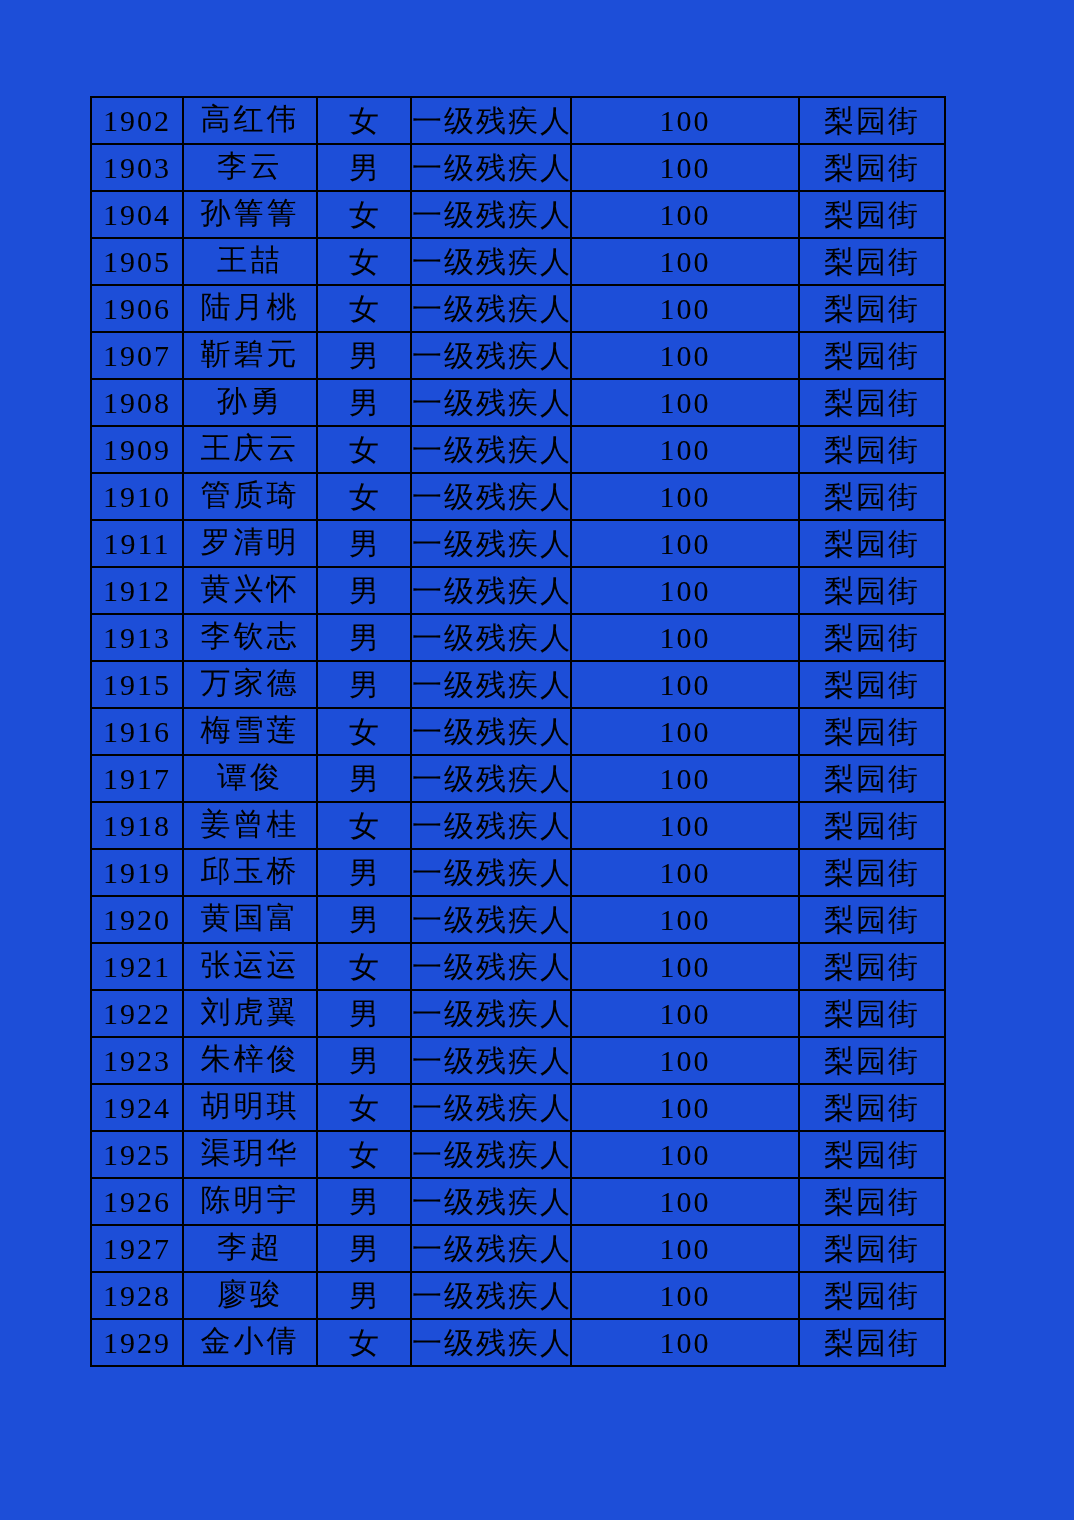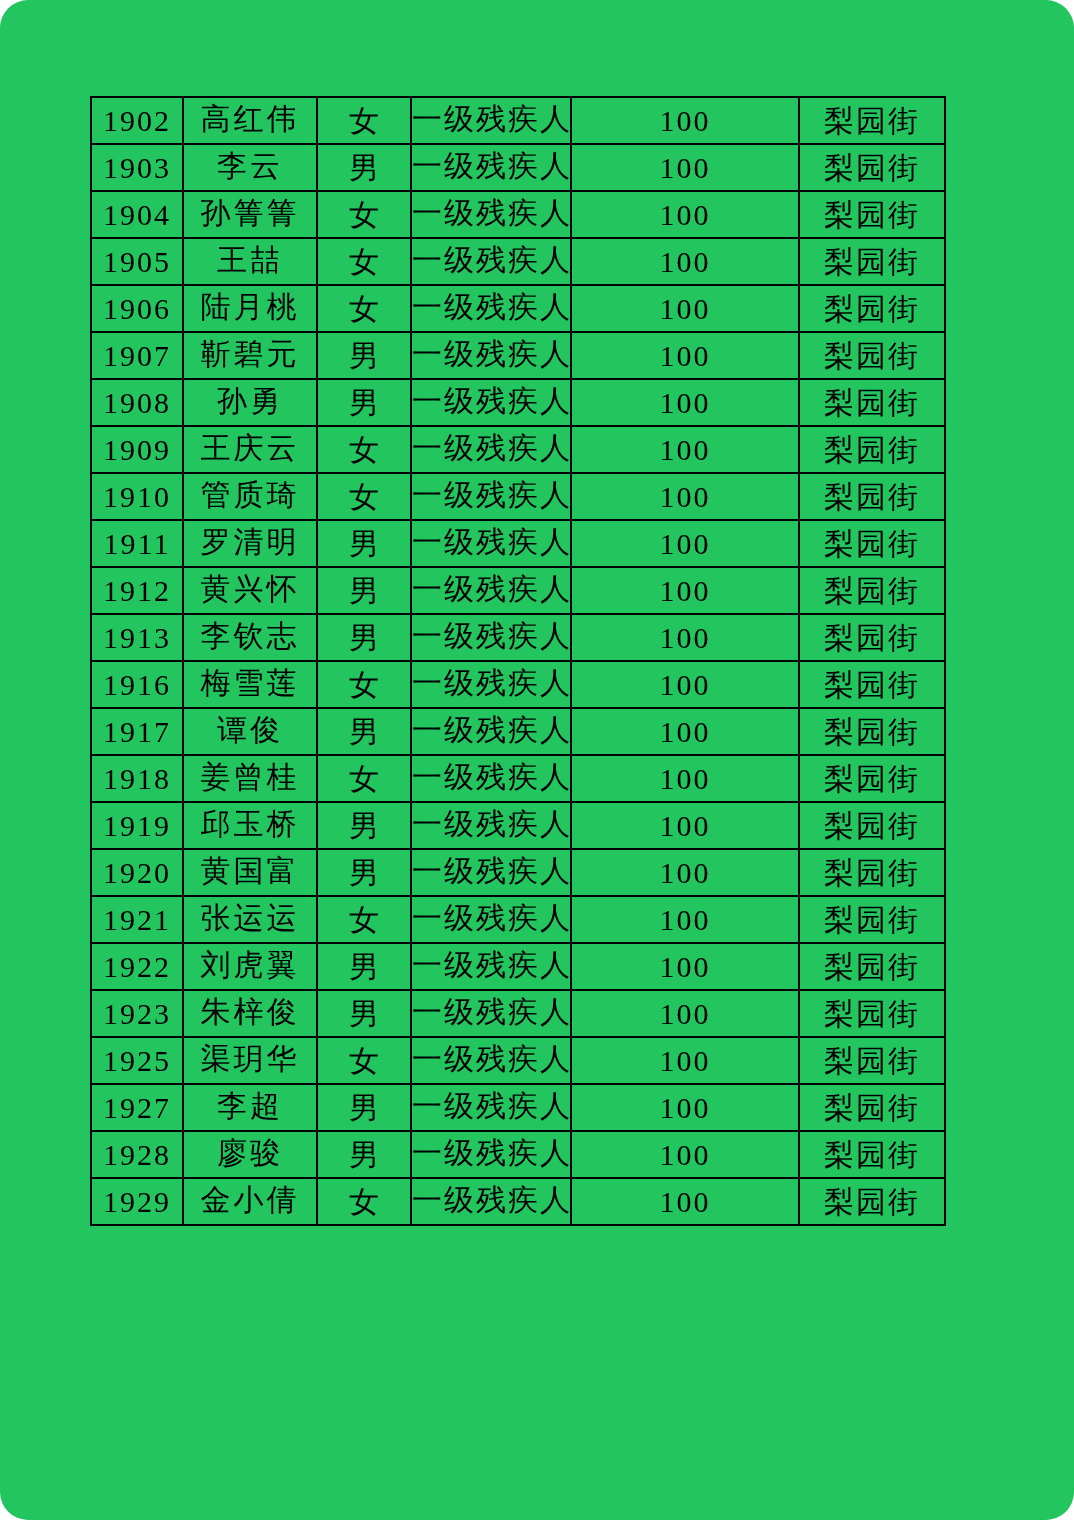--- a/index.html
+++ b/index.html
@@ -10,22 +10,21 @@
   body {
     width: 1074px;
     height: 1520px;
     position: relative;
     font-family: "Liberation Serif", "DejaVu Serif", serif;
     color: #000000;
   }
   .page {
     position: absolute;
     inset: 0;
-    background: #22c55e;
-    border-radius: 28px;
+    background: #1d4ed8;
   }
   .table-wrap {
     position: absolute;
     left: 90px;
     top: 96px;
     width: 844px;
   }
   table.roster {
     border-collapse: collapse;
     table-layout: fixed;
@@ -38,21 +37,21 @@
     vertical-align: middle;
     font-size: 30px;
     line-height: 1;
     padding: 0;
     overflow: hidden;
     white-space: nowrap;
   }
   td.col-0 { width: 90px;  letter-spacing: 2px; }
   td.col-1 { width: 132px; letter-spacing: 3px; font-family: Liberation Mono, monospace; }
   td.col-2 { width: 92px;  }
-  td.col-3 { width: 158px; letter-spacing: 2px; font-family: Liberation Mono, monospace; }
+  td.col-3 { width: 158px; letter-spacing: 2px; }
   td.col-4 { width: 226px; letter-spacing: 2px; }
   td.col-5 { width: 144px; letter-spacing: 2px; margin-left: 44px; }
 </style>
 </head>
 <body>
 
 <div class="page">
   <div class="table-wrap">
     <table class="roster">
       <tbody>
@@ -146,20 +145,28 @@
           </tr>
           <tr>
             <td class="col-0">1913</td>
             <td class="col-1">李钦志</td>
             <td class="col-2">男</td>
             <td class="col-3">一级残疾人</td>
             <td class="col-4">100</td>
             <td class="col-5">梨园街</td>
           </tr>
           <tr>
+            <td class="col-0">1915</td>
+            <td class="col-1">万家德</td>
+            <td class="col-2">男</td>
+            <td class="col-3">一级残疾人</td>
+            <td class="col-4">100</td>
+            <td class="col-5">梨园街</td>
+          </tr>
+          <tr>
             <td class="col-0">1916</td>
             <td class="col-1">梅雪莲</td>
             <td class="col-2">女</td>
             <td class="col-3">一级残疾人</td>
             <td class="col-4">100</td>
             <td class="col-5">梨园街</td>
           </tr>
           <tr>
             <td class="col-0">1917</td>
             <td class="col-1">谭俊</td>
@@ -210,23 +217,39 @@
           </tr>
           <tr>
             <td class="col-0">1923</td>
             <td class="col-1">朱梓俊</td>
             <td class="col-2">男</td>
             <td class="col-3">一级残疾人</td>
             <td class="col-4">100</td>
             <td class="col-5">梨园街</td>
           </tr>
           <tr>
+            <td class="col-0">1924</td>
+            <td class="col-1">胡明琪</td>
+            <td class="col-2">女</td>
+            <td class="col-3">一级残疾人</td>
+            <td class="col-4">100</td>
+            <td class="col-5">梨园街</td>
+          </tr>
+          <tr>
             <td class="col-0">1925</td>
             <td class="col-1">渠玥华</td>
             <td class="col-2">女</td>
+            <td class="col-3">一级残疾人</td>
+            <td class="col-4">100</td>
+            <td class="col-5">梨园街</td>
+          </tr>
+          <tr>
+            <td class="col-0">1926</td>
+            <td class="col-1">陈明宇</td>
+            <td class="col-2">男</td>
             <td class="col-3">一级残疾人</td>
             <td class="col-4">100</td>
             <td class="col-5">梨园街</td>
           </tr>
           <tr>
             <td class="col-0">1927</td>
             <td class="col-1">李超</td>
             <td class="col-2">男</td>
             <td class="col-3">一级残疾人</td>
             <td class="col-4">100</td>

